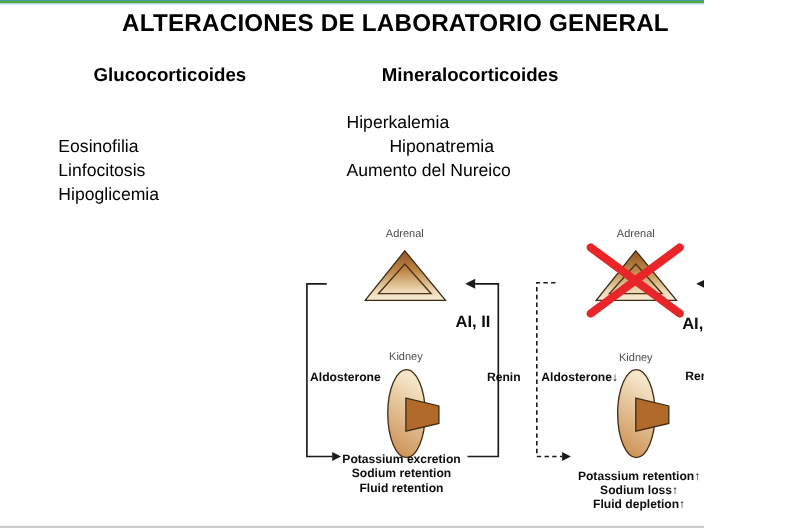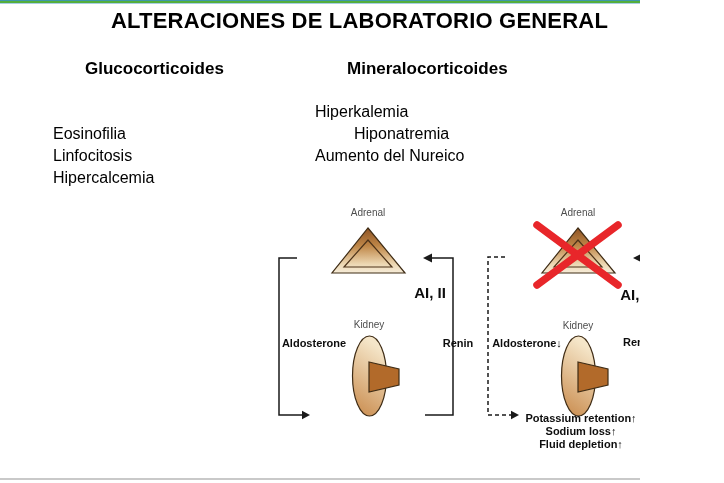--- a/index.html
+++ b/index.html
@@ -36,21 +36,21 @@
   <div class="top-accent"></div>
   <div class="top-accent-cap"></div>
   <div class="right-edge"></div>
   <div class="bottom-edge"></div>
 
   <div class="page-title">ALTERACIONES DE LABORATORIO GENERAL</div>
 
   <div class="col-header" style="left:53px; top:59px;">Glucocorticoides</div>
   <div class="list-item" style="left:53px; top:125px;">Eosinofilia</div>
   <div class="list-item" style="left:53px; top:147px;">Linfocitosis</div>
-  <div class="list-item" style="left:53px; top:169px;">Hipercalcemia</div>
+  <div class="list-item" style="left:53px; top:169px;">Hipoglicemia</div>
 
   <div class="col-header" style="left:315px; top:59px;">Mineralocorticoides</div>
   <div class="list-item" style="left:315px; top:103px;">Hiperkalemia</div>
   <div class="list-item" style="left:315px; top:125px;margin-left:39px;">Hiponatremia</div>
   <div class="list-item" style="left:315px; top:147px;">Aumento del Nureico</div>
 
   <div class="loop" style="left:265px; top:205px;">
     <svg width="200" height="255" viewBox="0 0 200 255">
       <defs>
         <linearGradient id="triGrad1" x1="0" y1="0" x2="0" y2="1">
@@ -74,20 +74,25 @@
       <polygon points="103,35 127,62 79,62" fill="none" stroke="#4d3319" stroke-width="1.2"></polygon>
 
       <ellipse cx="104.5" cy="171" rx="17" ry="40" fill="url(#kidGrad1)" stroke="#3f2c15" stroke-width="1.2"></ellipse>
       <polygon points="104,157 134,164 134,180 104,187" fill="#b26a2a" stroke="#3f2c15" stroke-width="1.2"></polygon>
     </svg>
     <div class="dlabel organ-label" style="left:103px; top:2px;">Adrenal</div>
     <div class="dlabel ang-label" style="left:165px; top:79px;">AI, II</div>
     <div class="dlabel organ-label" style="left:104px; top:114px;">Kidney</div>
     <div class="dlabel hormone-label" style="left:49px; top:132px;">Aldosterone</div>
     <div class="dlabel hormone-label" style="left:172px; top:132px;padding-left:42px;">Renin</div>
+    <div class="effects" style="left:100px; top:207px;">
+      <div>Potassium excretion</div>
+      <div>Sodium retention</div>
+      <div>Fluid retention</div>
+    </div>
   </div>
 
   <div class="loop" style="left:475px; top:205px;">
     <svg width="200" height="255" viewBox="0 0 200 255">
       <defs>
         <linearGradient id="triGrad2" x1="0" y1="0" x2="0" y2="1">
           <stop offset="0" stop-color="#8f5425"></stop>
             <stop offset="0.4" stop-color="#bf8748"></stop>
           <stop offset="0.8" stop-color="#ecd7b2"></stop>
             <stop offset="1" stop-color="#f6ecd9"></stop>
@@ -110,19 +115,19 @@
       <line x1="143" y1="20" x2="62" y2="80" stroke="#e8262a" stroke-width="7.5" stroke-linecap="round"></line>
 
       <ellipse cx="103.5" cy="171" rx="17" ry="40" fill="url(#kidGrad2)" stroke="#3f2c15" stroke-width="1.2"></ellipse>
       <polygon points="103,157 133,164 133,180 103,187" fill="#b26a2a" stroke="#3f2c15" stroke-width="1.2"></polygon>
     </svg>
     <div class="dlabel organ-label" style="left:103px; top:2px;">Adrenal</div>
     <div class="dlabel ang-label" style="left:161px; top:81px;">AI, II</div>
     <div class="dlabel organ-label" style="left:103px; top:115px;">Kidney</div>
     <div class="dlabel hormone-label" style="left:52px; top:132px;">Aldosterone↓</div>
     <div class="dlabel hormone-label" style="left:166px; top:131px;">Renin↑</div>
-    <div class="effects" style="left:106px; top:207px;">
+    <div class="effects" style="left:106px; top:222px;">
       <div>Potassium retention↑</div>
       <div>Sodium loss↑</div>
       <div>Fluid depletion↑</div>
     </div>
   </div>
 </div>
 
 </body></html>

